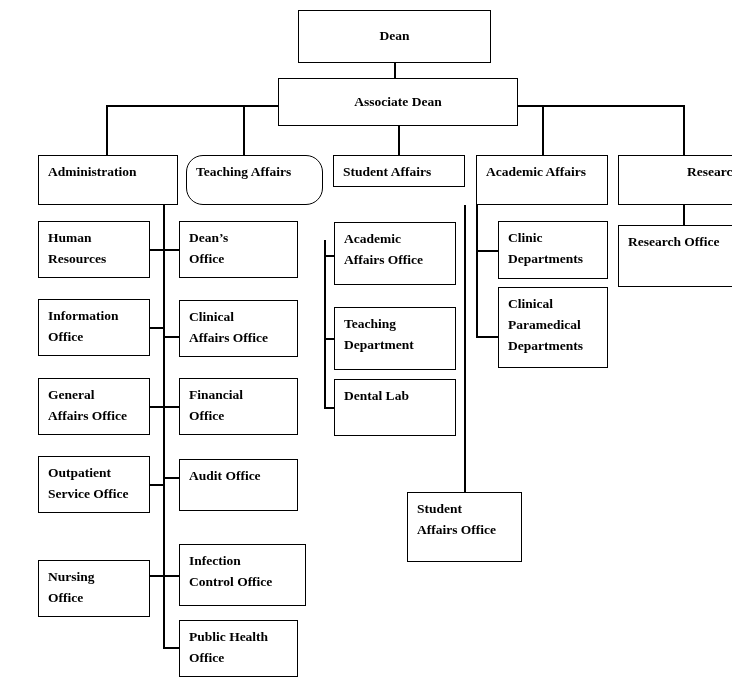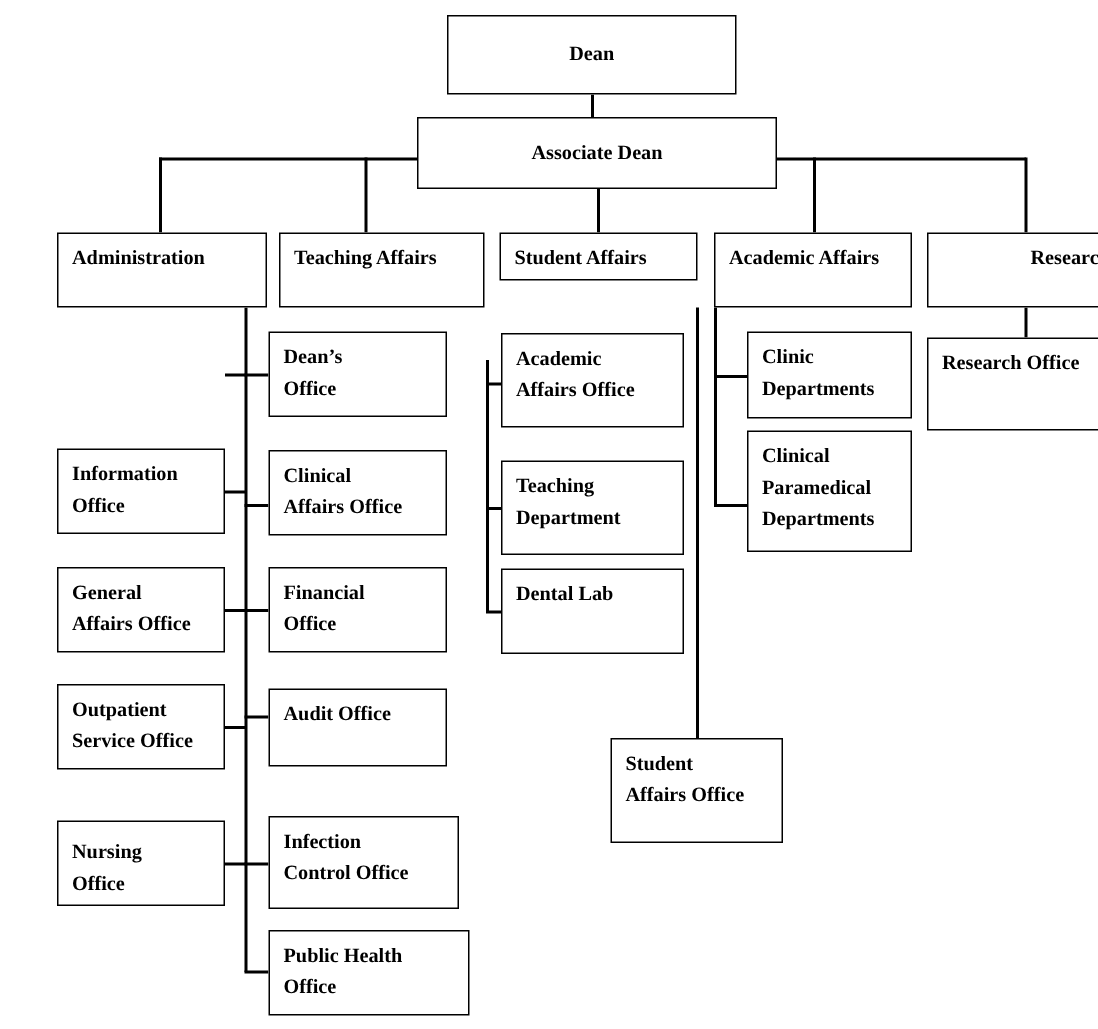--- a/index.html
+++ b/index.html
@@ -98,49 +98,53 @@
   </div>
 
   <div class="node center" style="left:250px; top:78px; width:240px; height:48px;">
     <div class="label">Associate Dean</div>
   </div>
 
   <div class="node" style="left:10px; top:155px; width:140px; height:50px;">
     <div class="label">Administration</div>
   </div>
 
-  <div class="node" style="left:158px; top:155px; width:137px; height:50px;">
+  <div class="node" style="left:158px; top:155px; width:137px; height:50px;border-radius:17px;">
     <div class="label">Teaching Affairs</div>
   </div>
 
   <div class="node" style="left:305px; top:155px; width:132px; height:32px;">
     <div class="label">Student Affairs</div>
   </div>
 
   <div class="node" style="left:448px; top:155px; width:132px; height:50px;">
     <div class="label">Academic Affairs</div>
   </div>
 
   <div class="node" style="left:590px; top:155px; width:132px; height:50px;text-align:right;">
     <div class="label">Research</div>
   </div>
 
+  <div class="node" style="left:10px; top:221px; width:112px; height:57px;">
+    <div class="label">Human
+Resources</div>
+  </div>
   <div class="node" style="left:10px; top:299px; width:112px; height:57px;">
     <div class="label">Information
 Office</div>
   </div>
   <div class="node" style="left:10px; top:378px; width:112px; height:57px;">
     <div class="label">General
 Affairs Office</div>
   </div>
   <div class="node" style="left:10px; top:456px; width:112px; height:57px;">
     <div class="label">Outpatient
 Service Office</div>
   </div>
-  <div class="node" style="left:10px; top:547px; width:112px; height:57px;justify-content:center;">
+  <div class="node" style="left:10px; top:560px; width:112px; height:57px;">
     <div class="label">Nursing
 Office</div>
   </div>
 
   <div class="node" style="left:151px; top:221px; width:119px; height:57px;">
     <div class="label">Dean’s
 Office</div>
   </div>
   <div class="node" style="left:151px; top:300px; width:119px; height:57px;">
     <div class="label">Clinical
@@ -150,21 +154,21 @@
     <div class="label">Financial
 Office</div>
   </div>
   <div class="node" style="left:151px; top:459px; width:119px; height:52px;">
     <div class="label">Audit Office</div>
   </div>
   <div class="node" style="left:151px; top:544px; width:127px; height:62px;">
     <div class="label">Infection
 Control Office</div>
   </div>
-  <div class="node" style="left:151px; top:620px; width:134px; height:57px;">
+  <div class="node" style="left:151px; top:620px; width:119px; height:57px;">
     <div class="label">Public Health
 Office</div>
   </div>
 
   <div class="node" style="left:306px; top:222px; width:122px; height:63px;">
     <div class="label">Academic
 Affairs Office</div>
   </div>
   <div class="node" style="left:306px; top:307px; width:122px; height:63px;">
     <div class="label">Teaching

